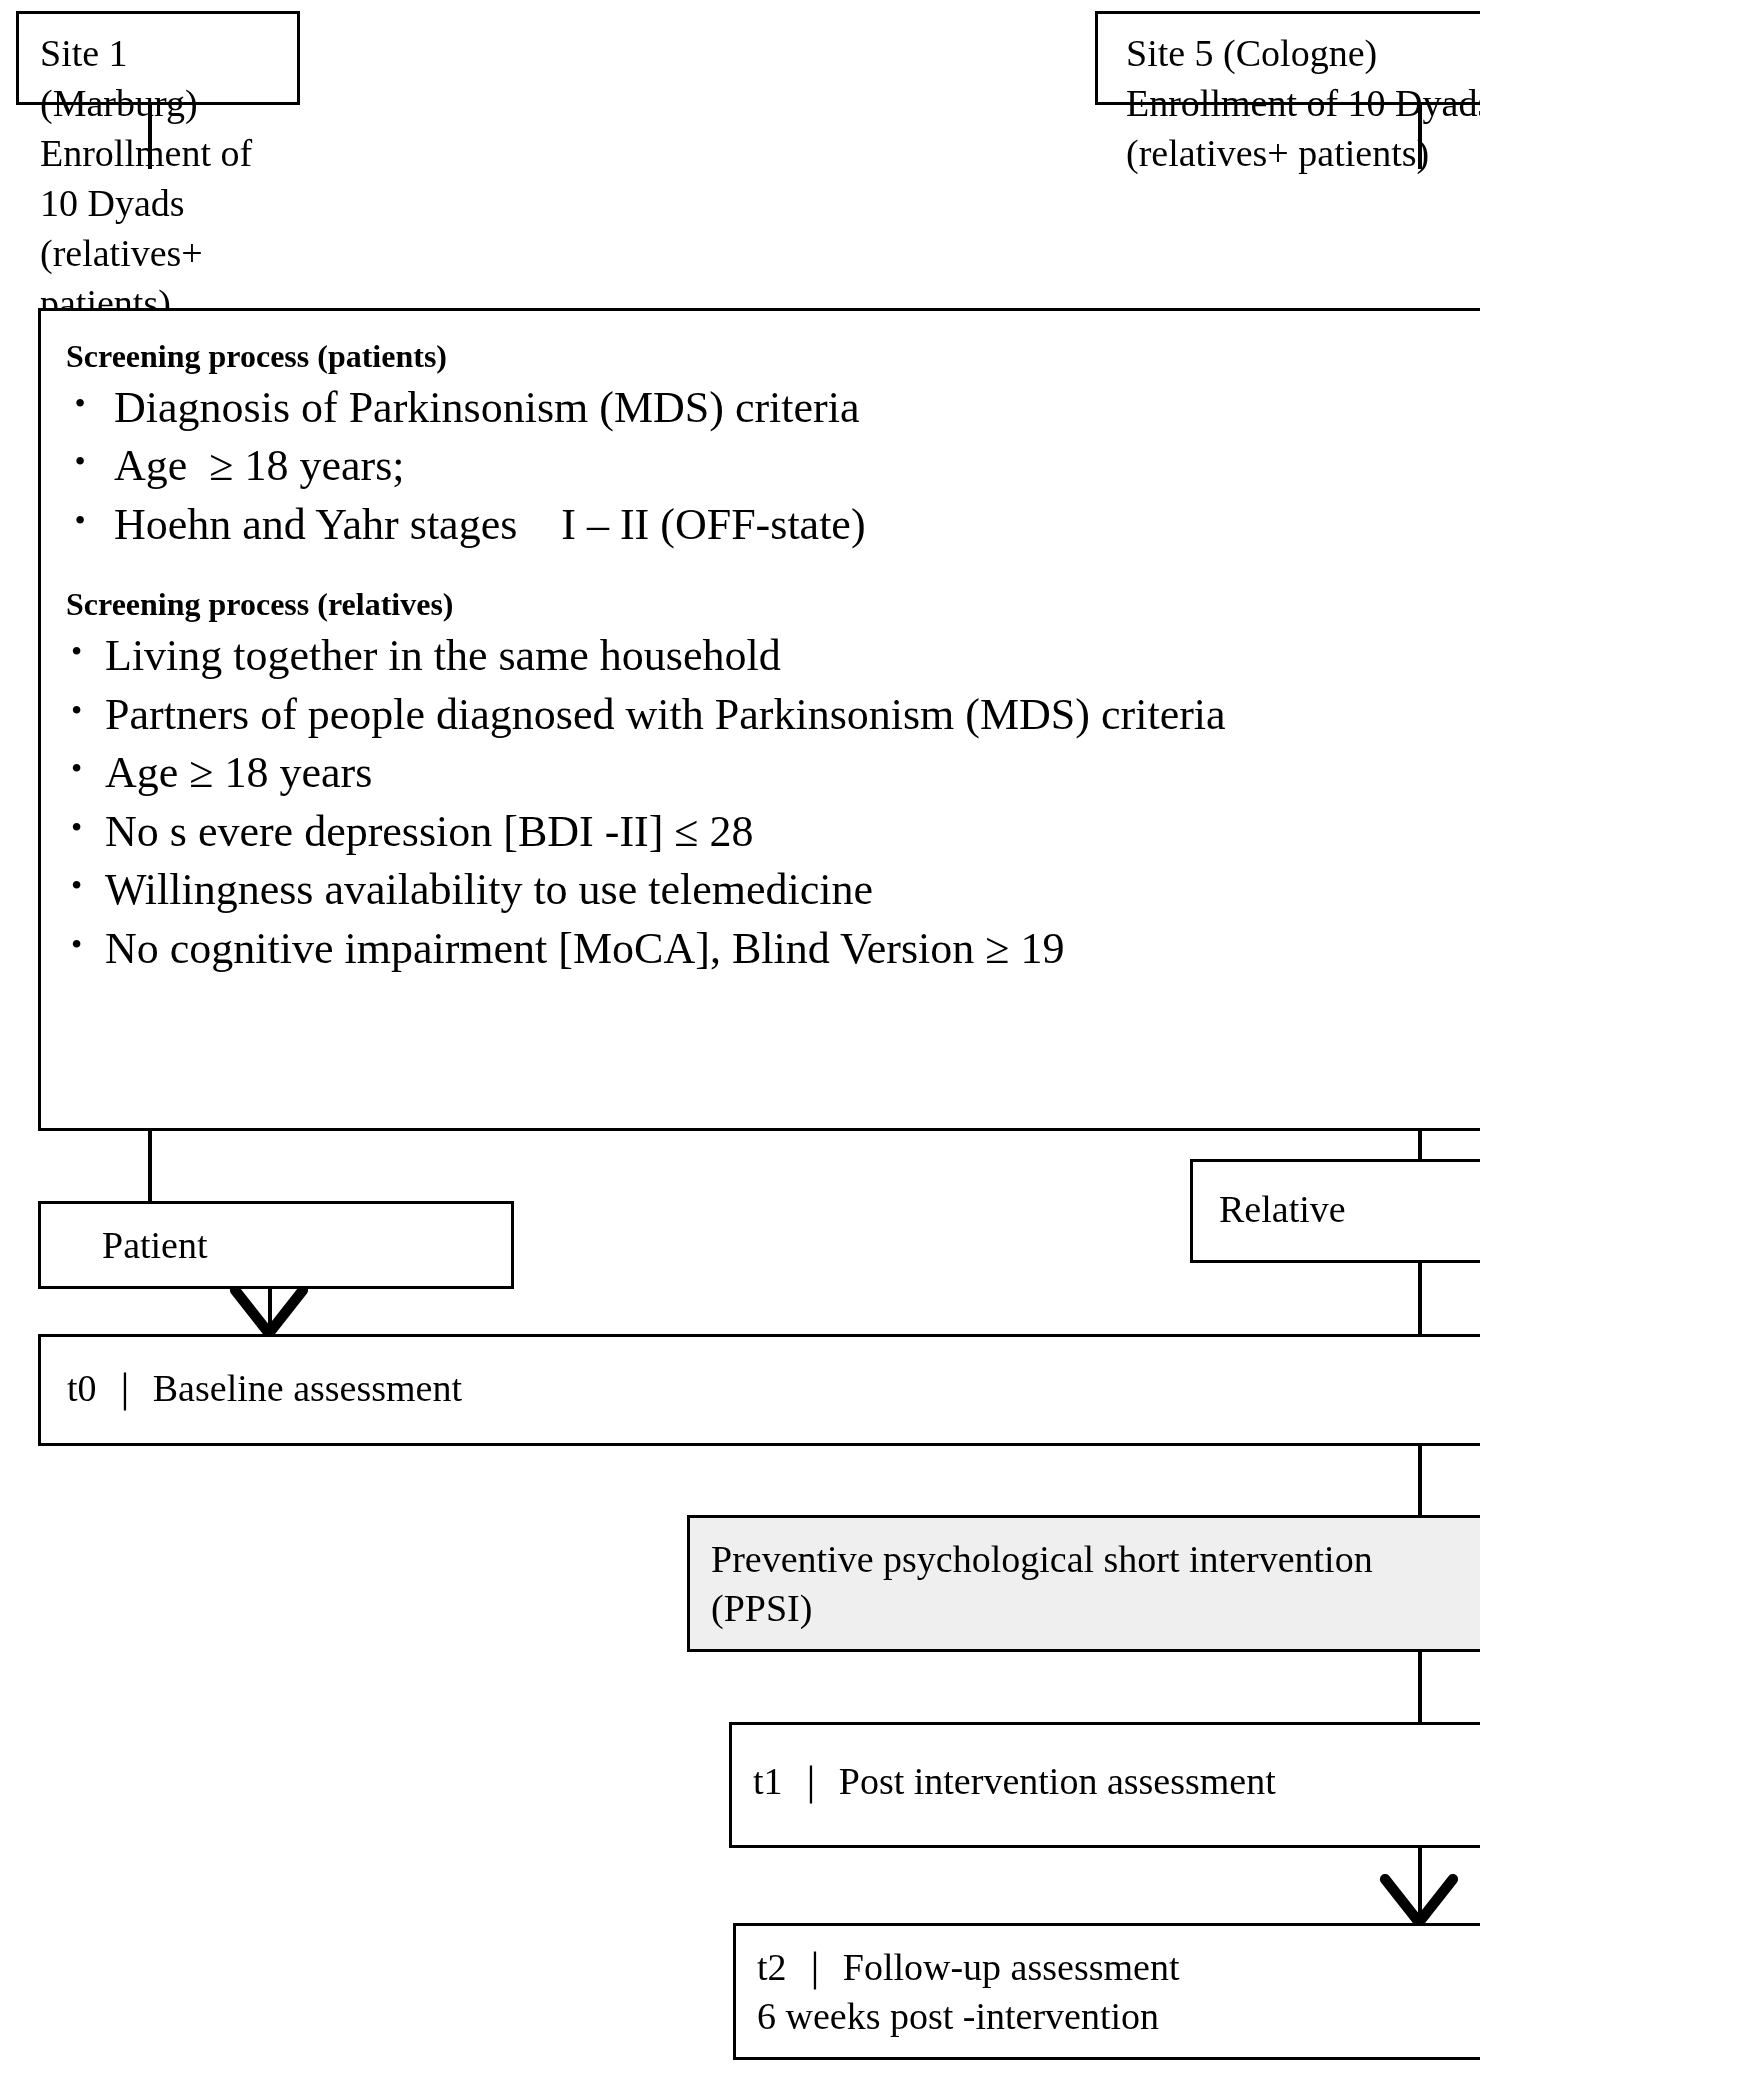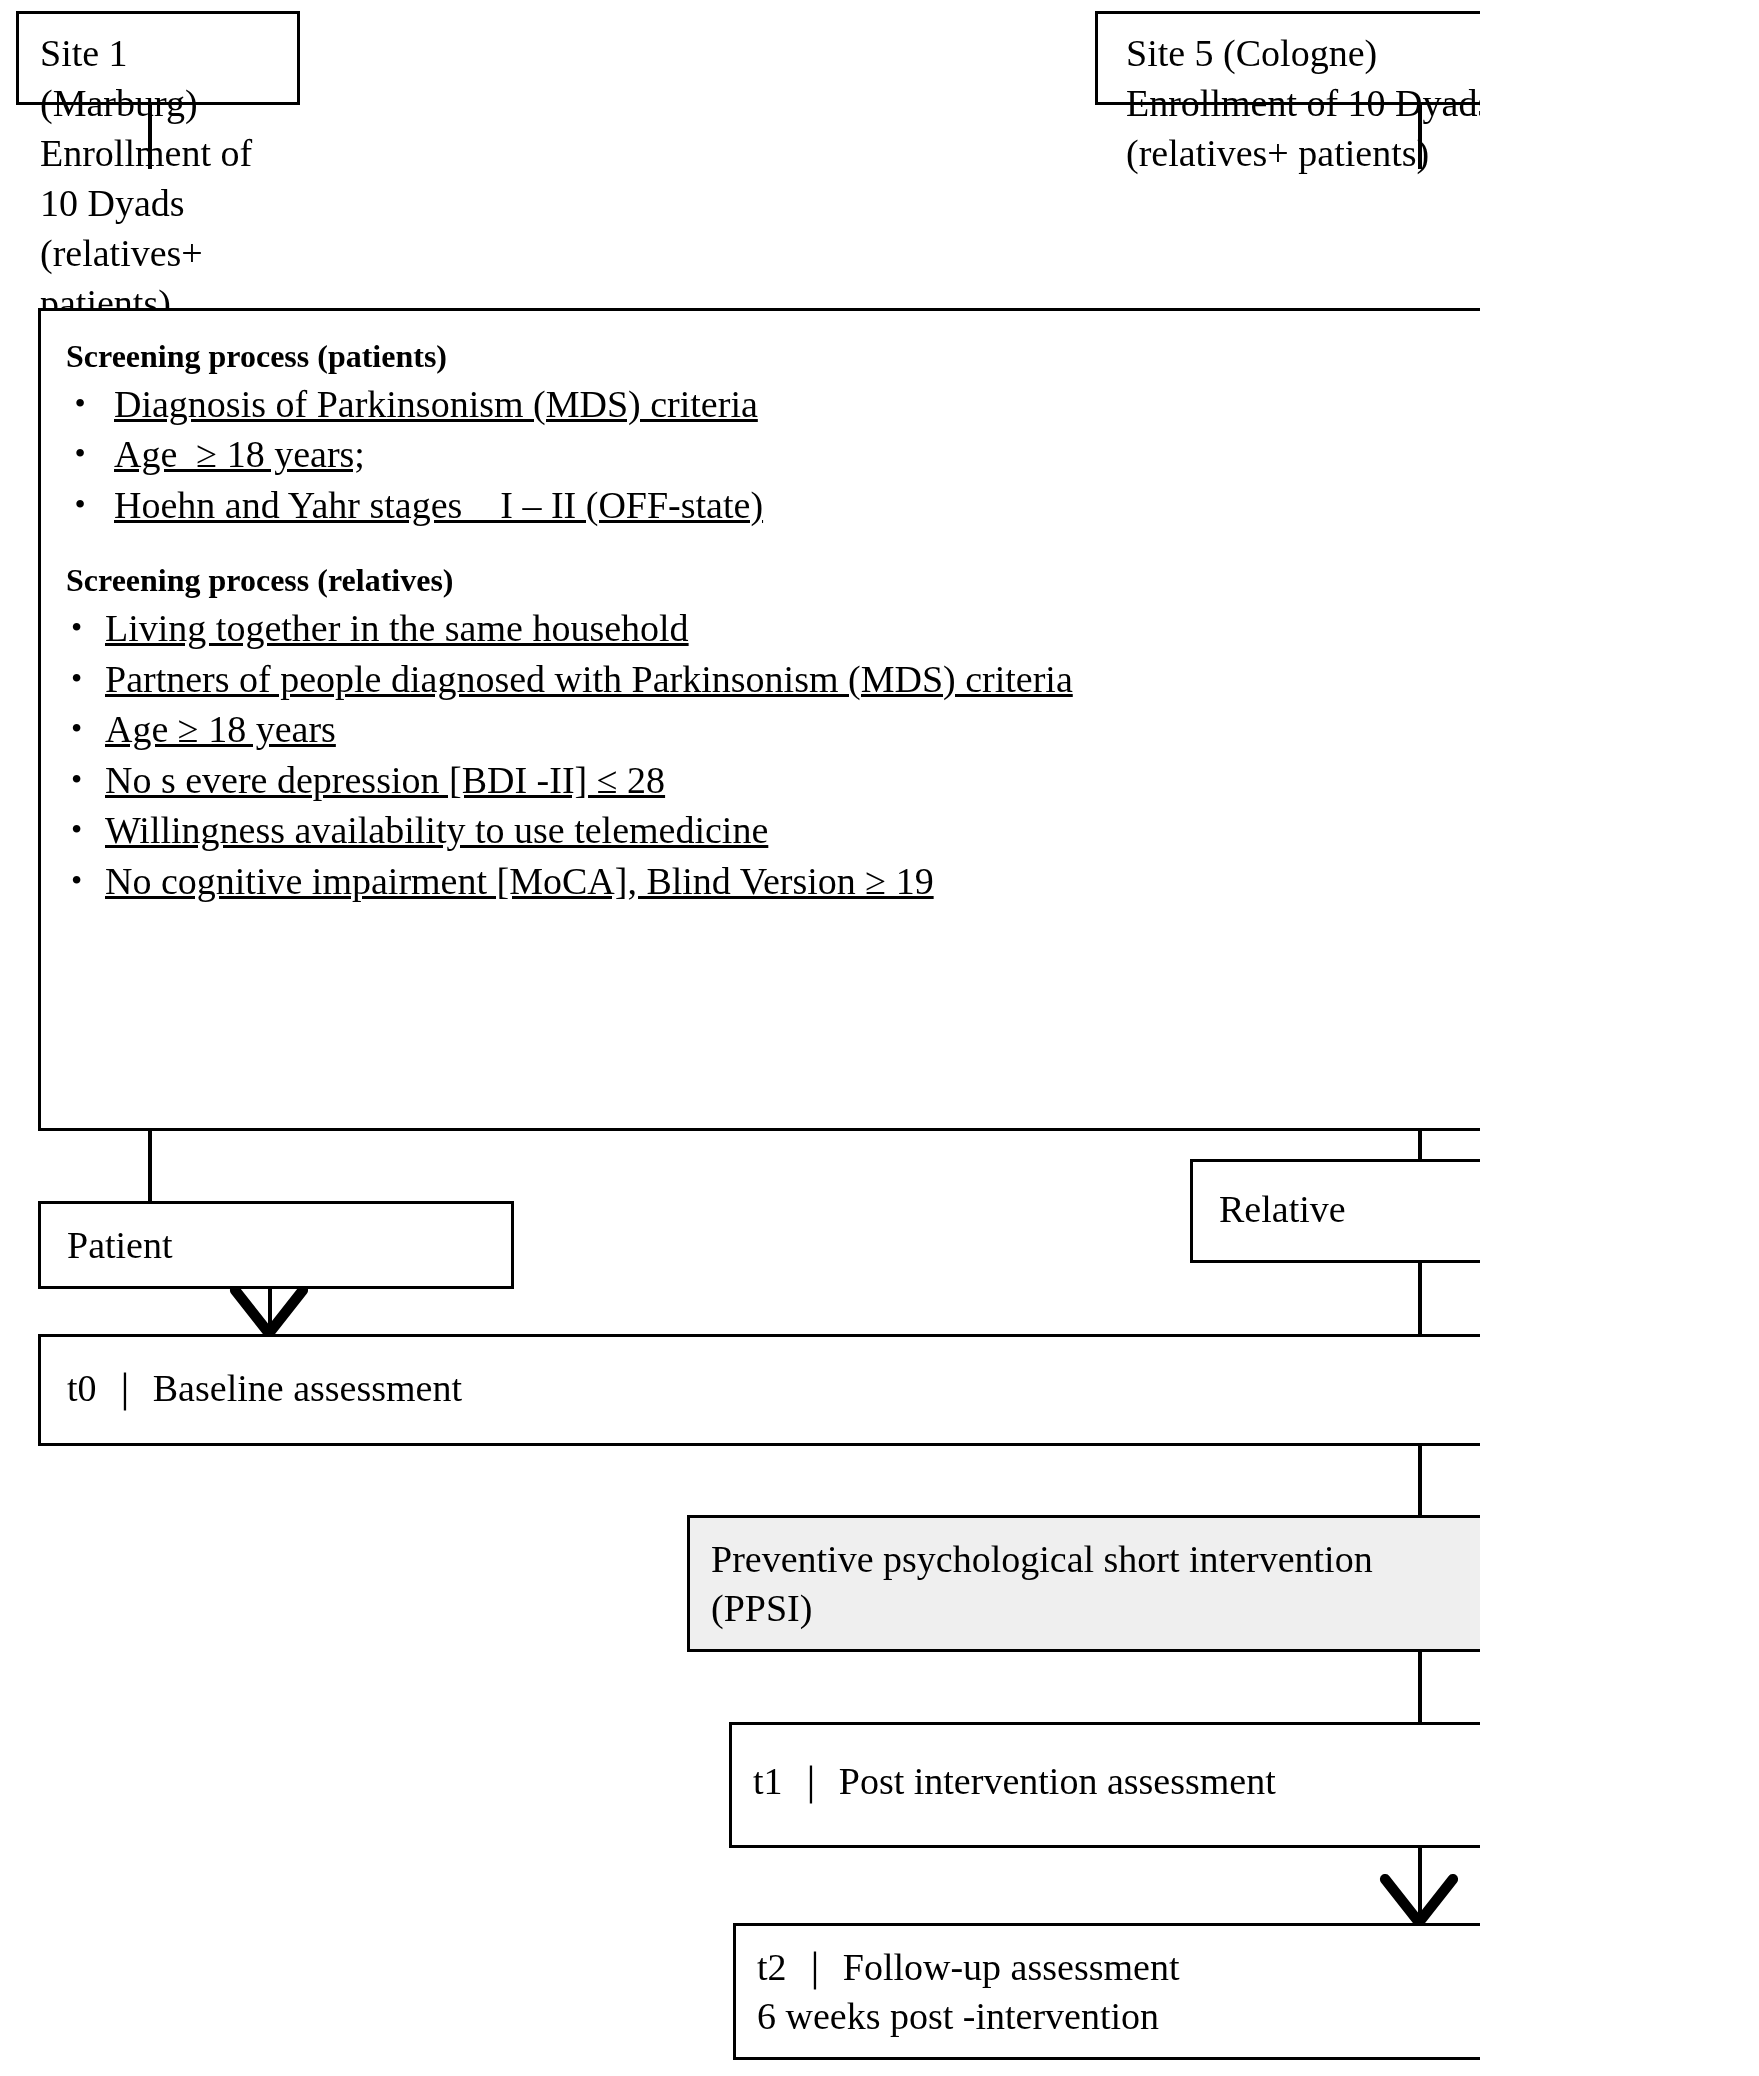--- a/index.html
+++ b/index.html
@@ -56,26 +56,25 @@
   }
   .heading.second {
     margin-top: 30px;
   }
   ul.bullets {
     list-style: none;
     margin: 0;
     padding: 0;
   }
   ul.bullets li {
-    font-size: 38px;
+    font-size: 44px;
     line-height: 1.33;
     position: relative;
     padding-left: 48px;
     white-space: pre-wrap;
-    text-decoration: underline;
   }
   ul.bullets li::before {
     content: "\2022";
     position: absolute;
     left: 8.6px;
     top: 0;
     font-size: 32px;
     line-height: 1.5;
   }
   ul.bullets.tight li {
@@ -156,21 +155,21 @@
         <li>Partners of people diagnosed with Parkinsonism (MDS) criteria</li>
         <li>Age ≥ 18 years</li>
         <li>No s evere depression [BDI -II] ≤ 28</li>
         <li>Willingness availability to use telemedicine</li>
         <li>No cognitive impairment [MoCA], Blind Version ≥ 19</li>
       </ul>
     </div>
   </div>
 
   <div class="box" style="left:38px; top:1201px; width:476px; height:88px;">
-    <div class="inner" style="padding:17px 0 0 26px;">
+    <div class="inner" style="padding:17px 0 0 26px;margin-left:35px;">
       <div class="onelabel">Patient</div>
     </div>
   </div>
 
   <div class="box" style="left:1190px; top:1159px; width:542px; height:104px;">
     <div class="inner" style="padding:23.4px 0 0 26px;">
       <div class="onelabel">Relative</div>
     </div>
   </div>
 

